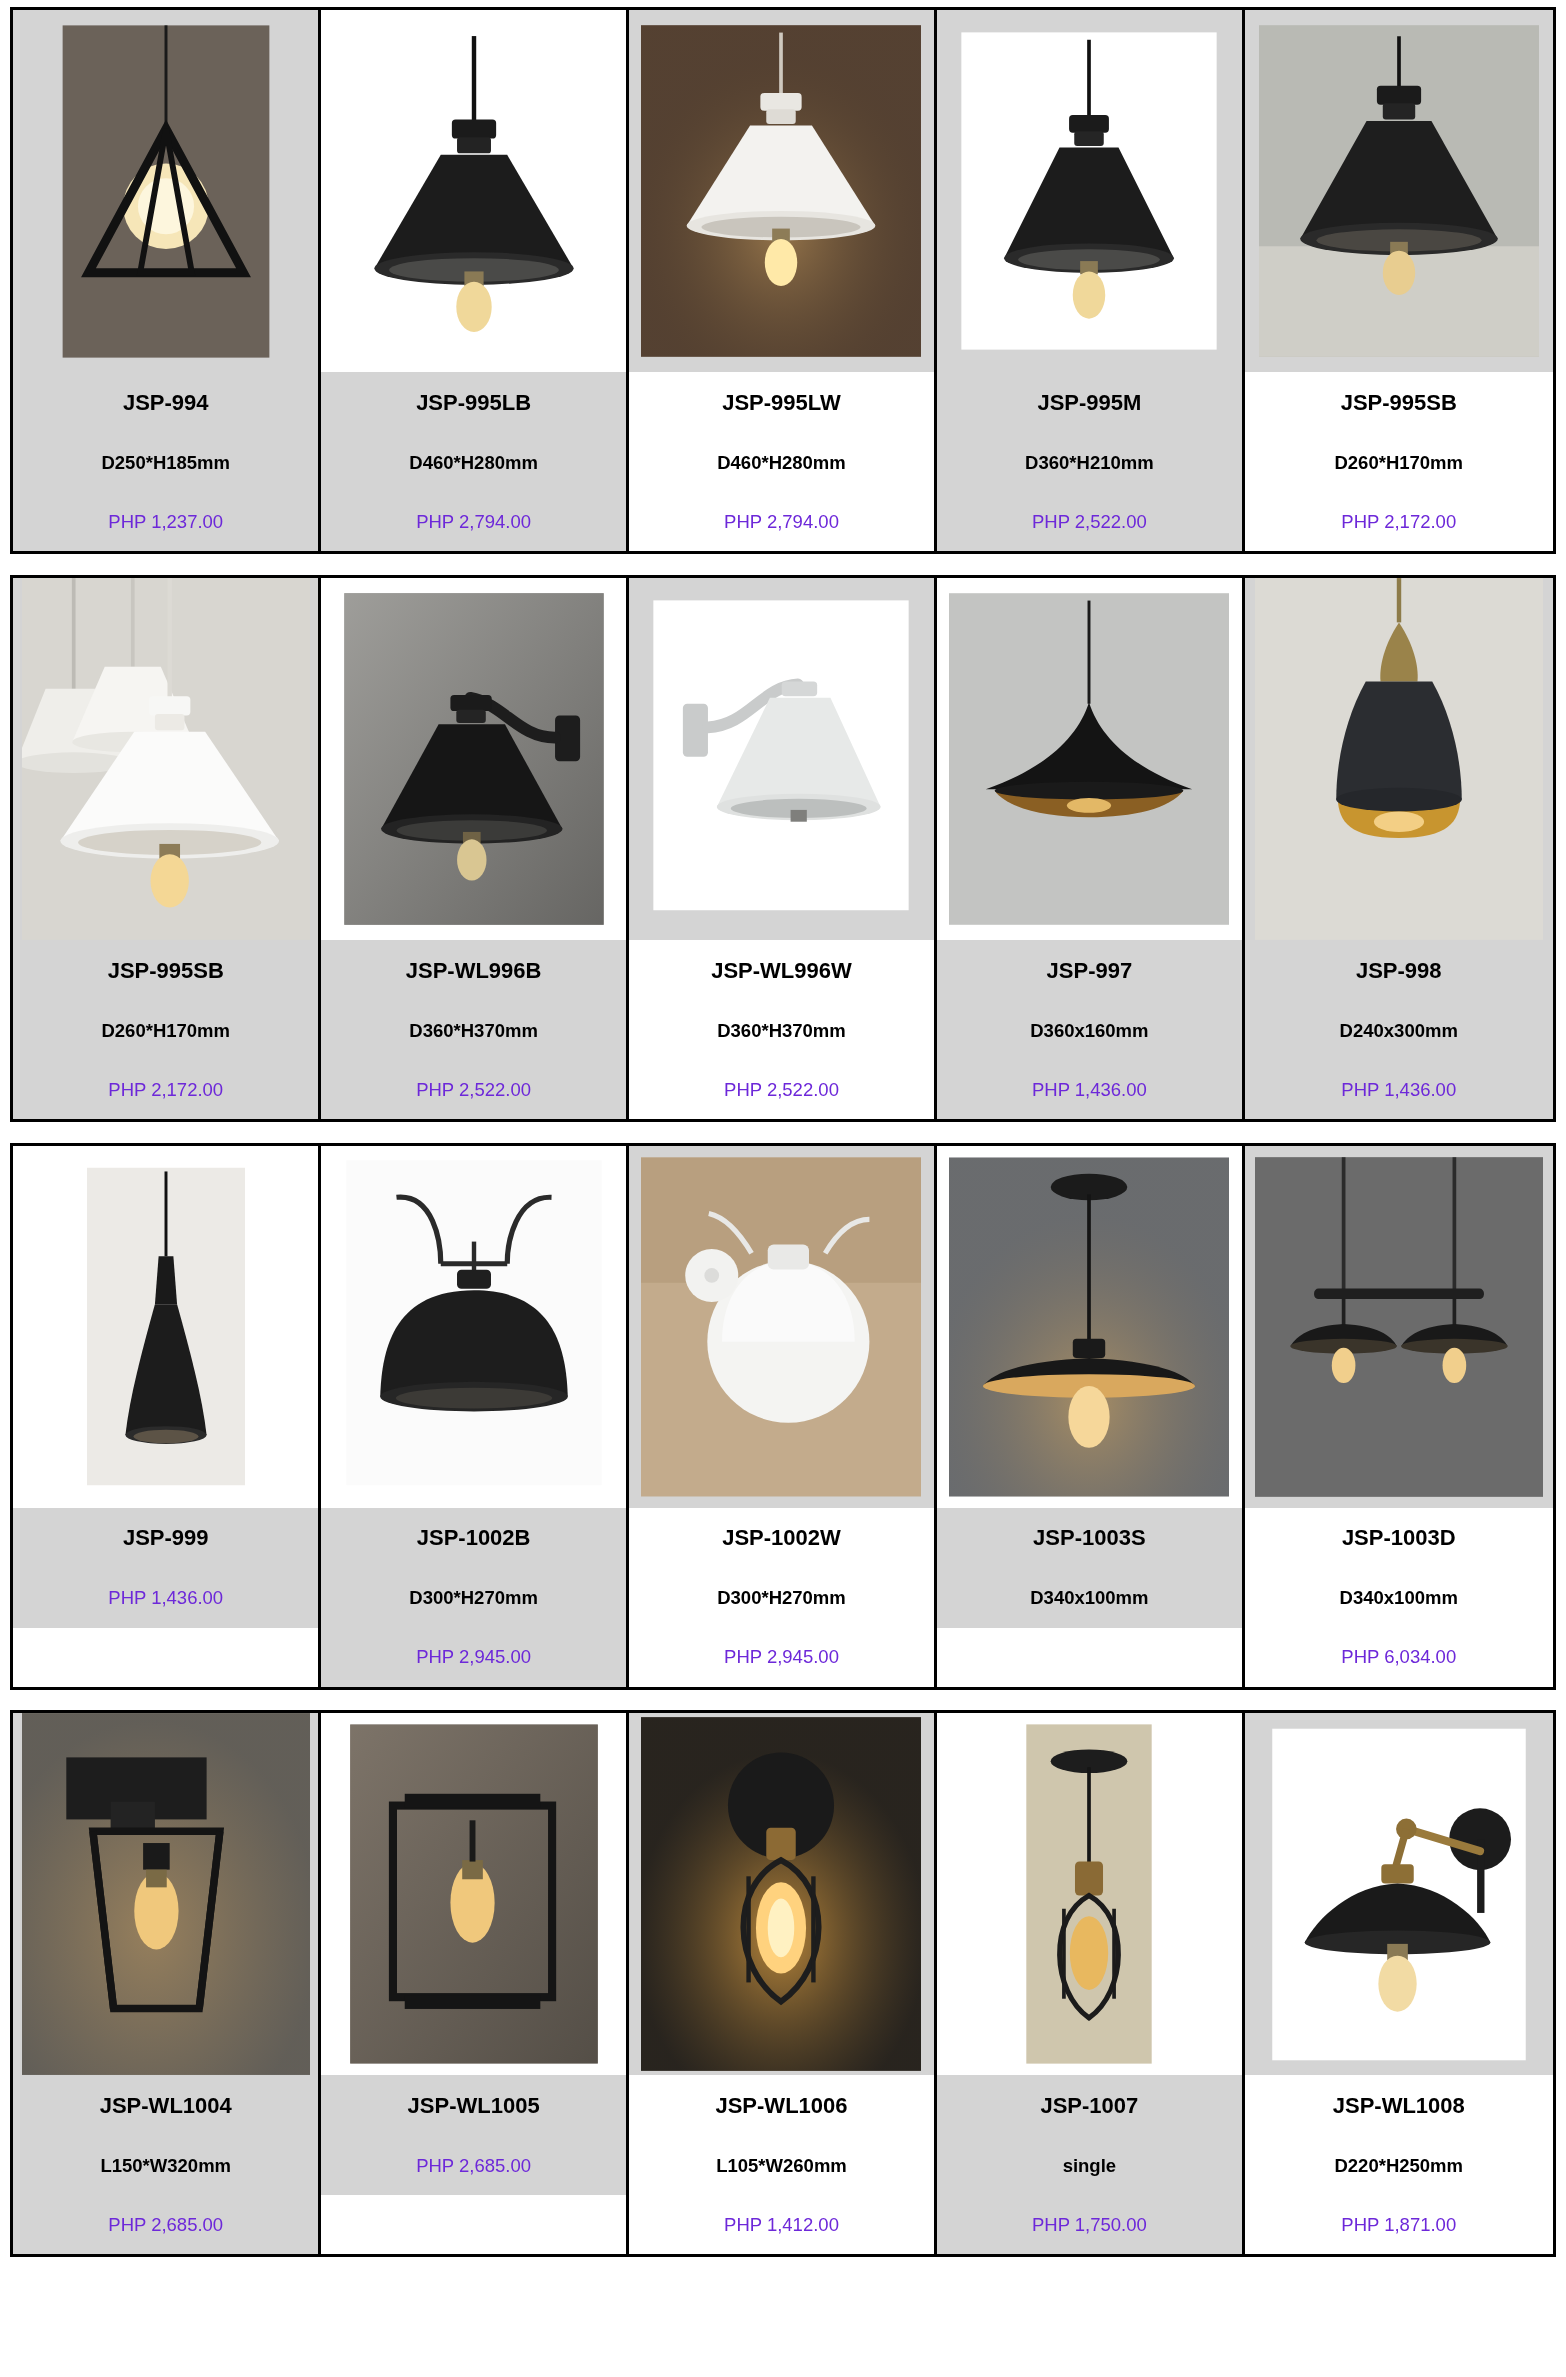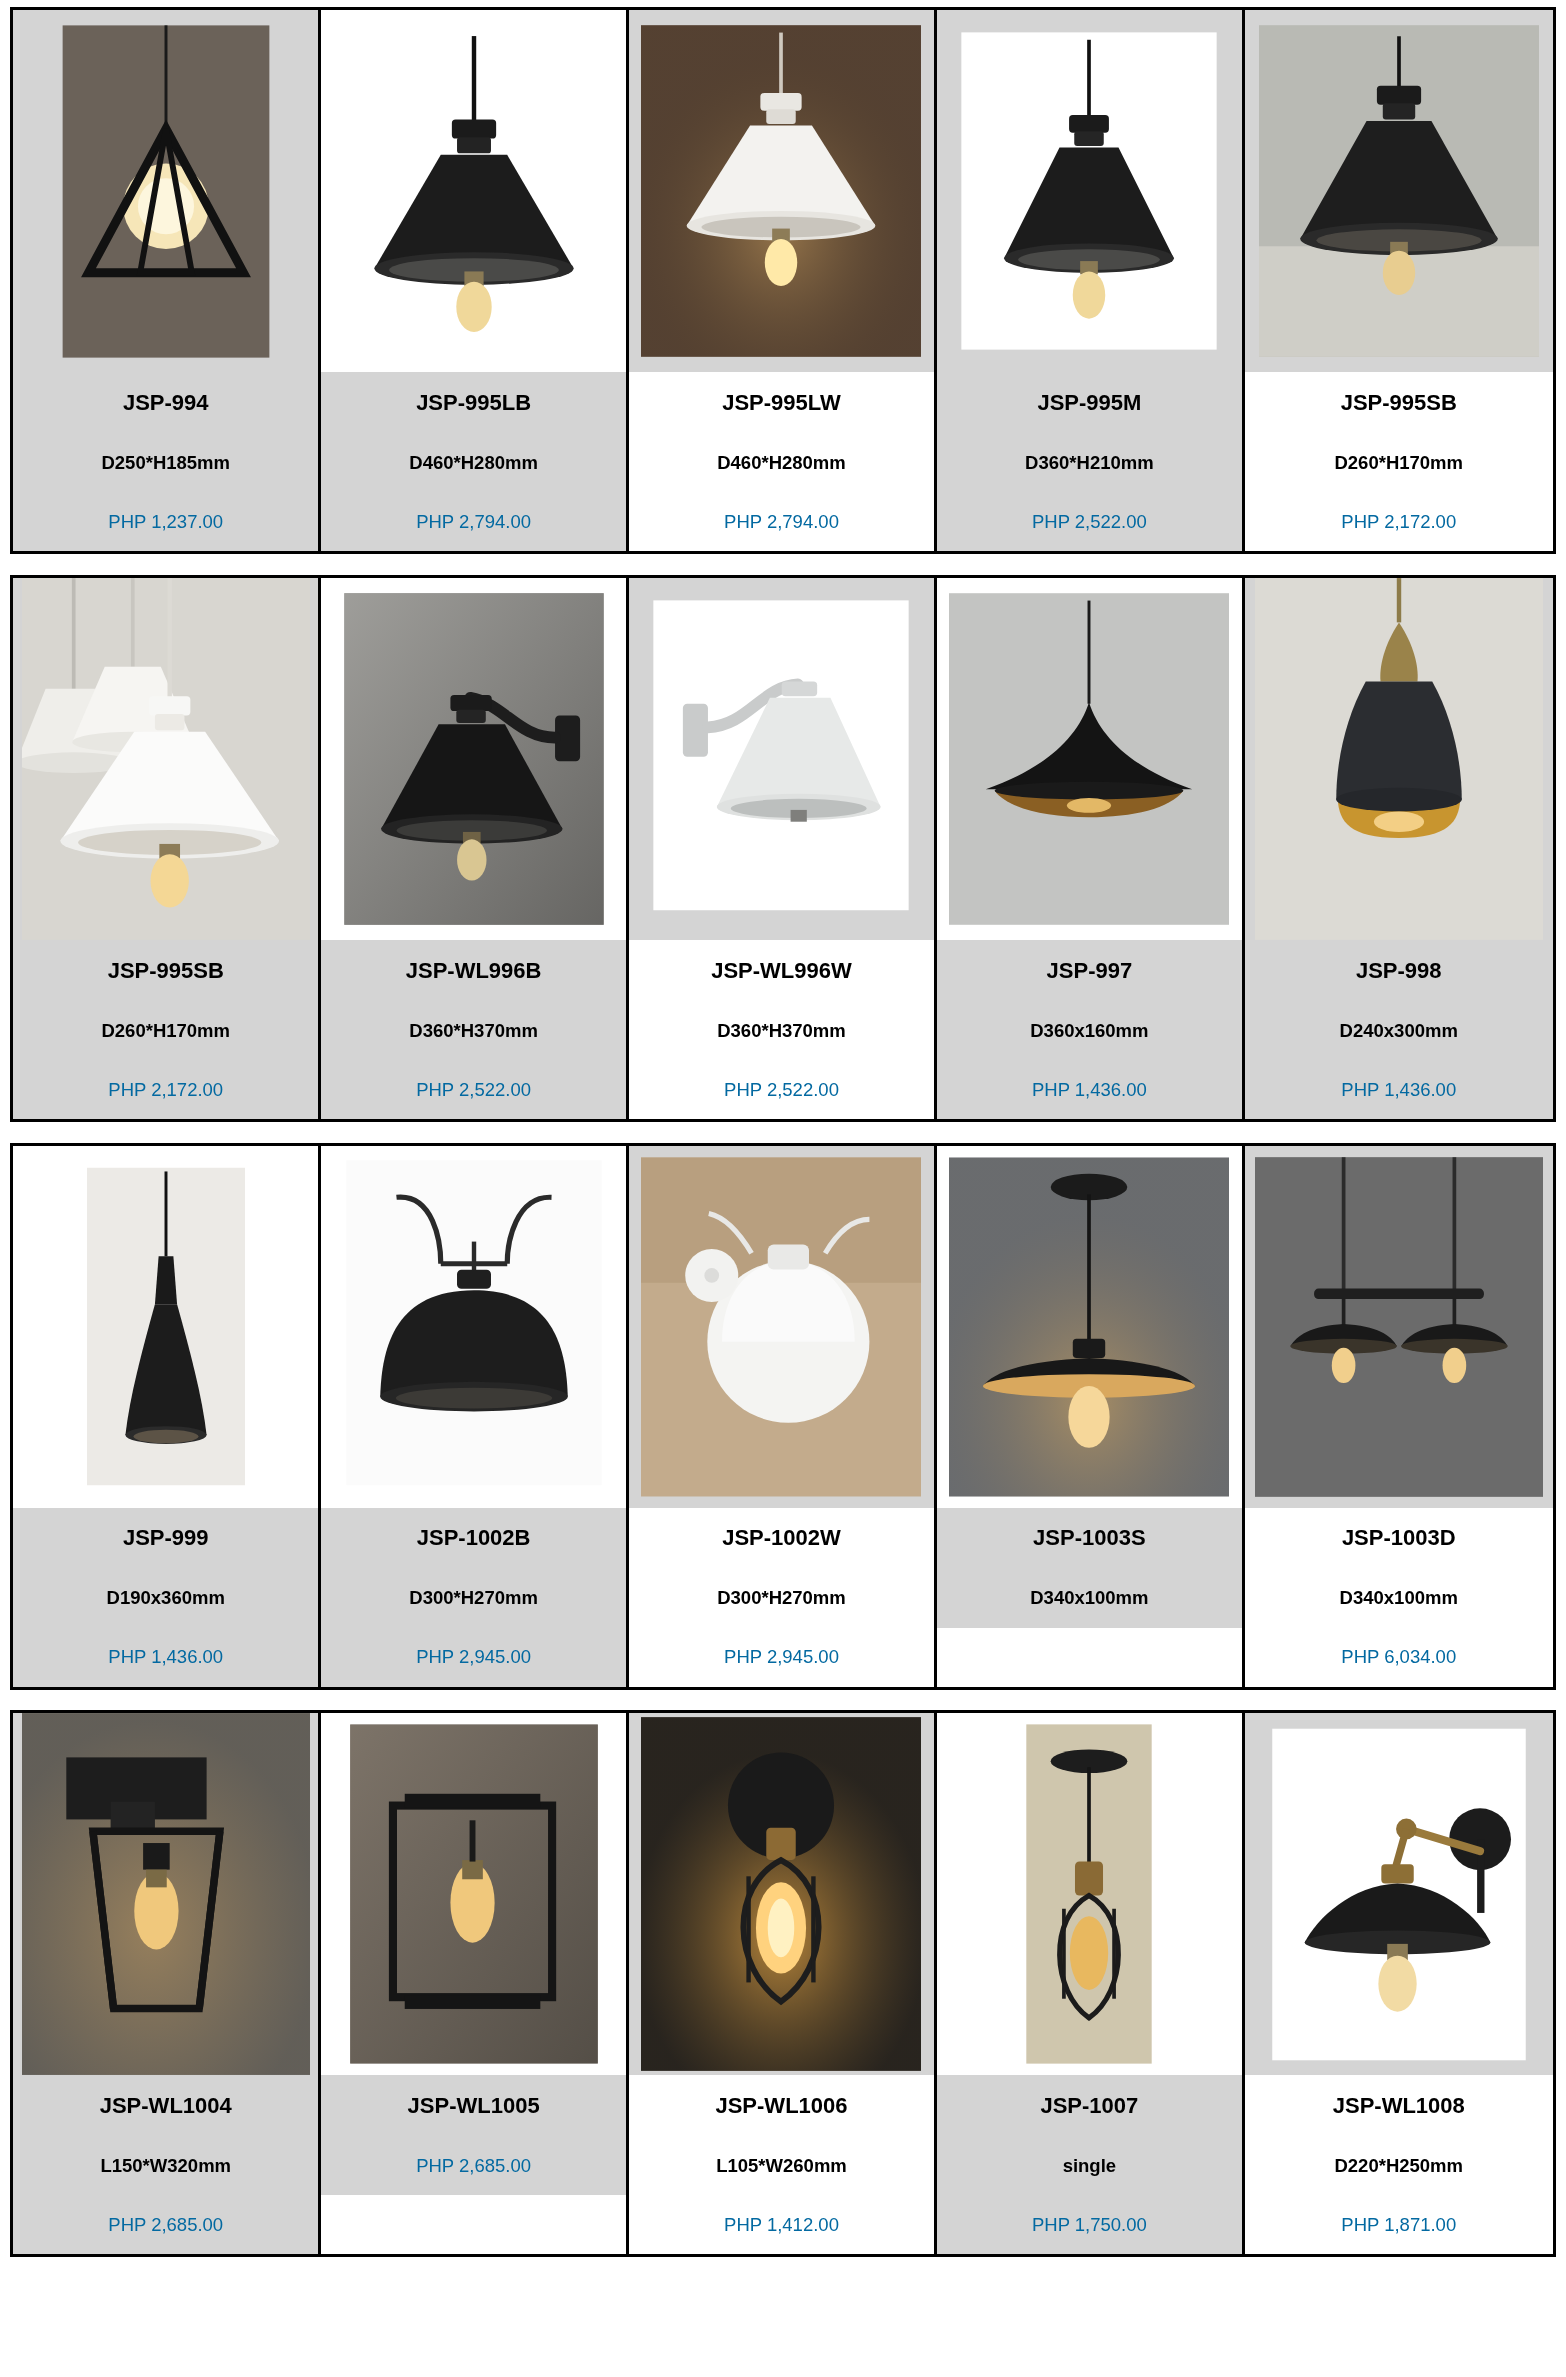--- a/index.html
+++ b/index.html
@@ -71,21 +71,21 @@
   }
   .label-dim {
     height: 59px;
     font-size: 18.5px;
     color: #000000;
     font-weight: bold;
   }
   .label-price {
     height: 59px;
     font-size: 18.5px;
-    color: #0369a1;
+    color: #6d28d9;
   }
   .shaded-band { background: #d4d4d4; }
   .plain-band { background: #ffffff; }
 
   
   svg.fig { display: block; }
 </style>
 </head>
 <body>
 
@@ -336,21 +336,20 @@
               <rect x="88" y="20" width="214" height="430" fill="#eceae6"></rect>
               <line x1="195" y1="25" x2="195" y2="140" stroke="#111" stroke-width="4"></line>
               <path d="M185 140 L205 140 L210 205 L180 205 Z" fill="#1a1a1a"></path>
               <path d="M180 205 L210 205 C228 270 244 330 250 382 L140 382 C146 330 162 270 180 205 Z" fill="#1c1c1c"></path>
               <ellipse cx="195" cy="382" rx="55" ry="12" fill="#2b2b2b"></ellipse>
               <ellipse cx="195" cy="384" rx="44" ry="9" fill="#5c5346"></ellipse>
             </svg>
           </div>
         </div>
         <div class="label-name shaded-band">JSP-999</div>
-        <div class="label-dim shaded-band">D190x360mm</div>
         <div class="label-price shaded-band">PHP 1,436.00</div>
       </div>
 
       <div class="cell">
         <div class="img-wrap plain">
           <div class="img-inner">
             <svg class="fig" width="288" height="347" viewBox="0 0 390 470">
               <rect x="22" y="10" width="346" height="440" fill="#fbfbfb"></rect>
               <path d="M90 60 C140 55 150 120 150 150" fill="none" stroke="#2a2a2a" stroke-width="7"></path>
               <path d="M150 150 L240 150" stroke="#2a2a2a" stroke-width="7"></path>

